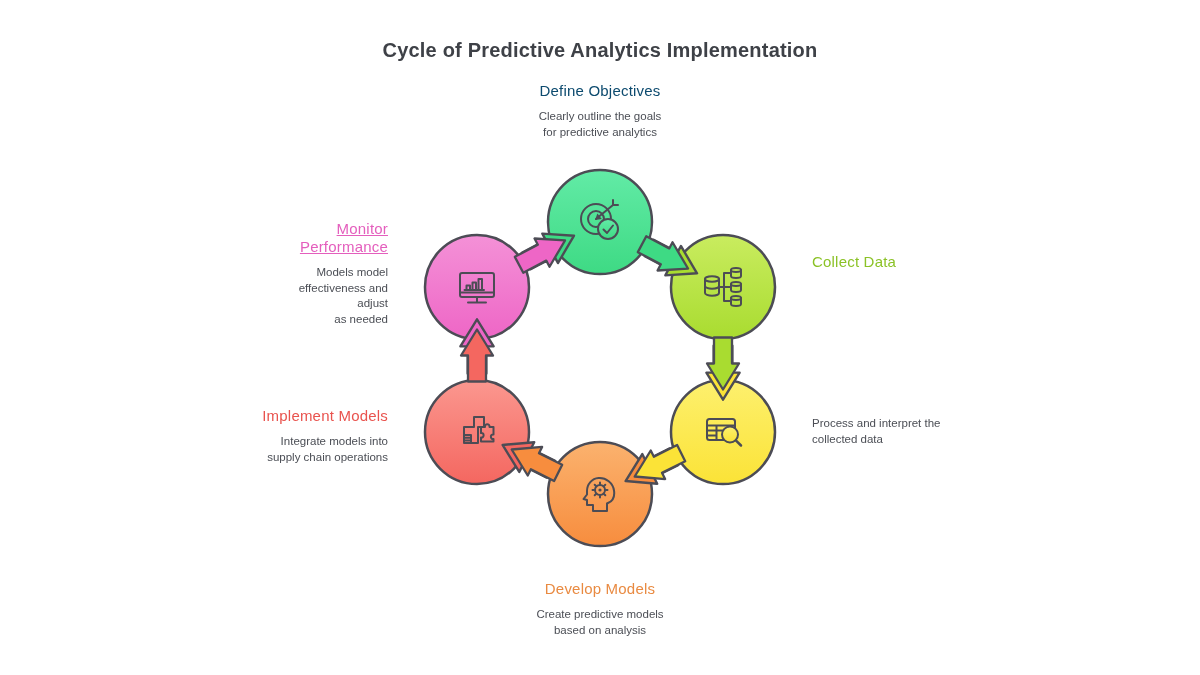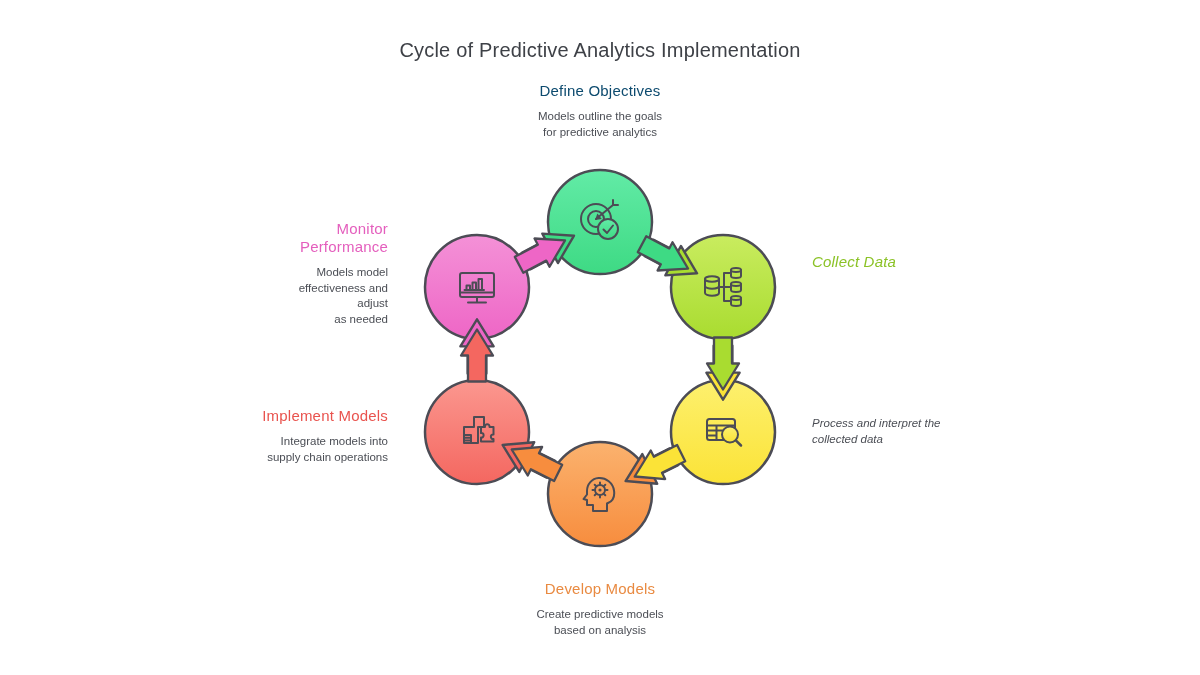--- a/index.html
+++ b/index.html
@@ -2,44 +2,44 @@
 <html><head>
 <meta charset="utf-8">
 <style>
   html,body{margin:0;padding:0;background:#ffffff;}
   .canvas{
     position:relative;width:1200px;height:675px;background:#ffffff;overflow:hidden;
     font-family:"Liberation Sans", sans-serif;
   }
   .title{
     position:absolute;left:0;top:39px;width:1200px;text-align:center;
-    font-size:20px;font-weight:400;color:#3e4147;letter-spacing:.2px;
+    font-size:20px;font-weight:700;color:#3e4147;letter-spacing:.2px;
   }
   .ring{position:absolute;left:0;top:0;}
   .block{position:absolute;}
   .lbl{font-size:15px;line-height:1.2;letter-spacing:.2px;}
   .desc{font-size:11.5px;line-height:1.35;color:#4b4e55;white-space:pre-line;margin-top:9px;}
-  .ta-c{text-align:center;} .ta-l{text-align:left;font-style:italic;} .ta-r{text-align:right;}
+  .ta-c{text-align:center;} .ta-l{text-align:left;} .ta-r{text-align:right;}
   .node{stroke:#4c4c55;stroke-width:2.5;}
   .arrow{stroke:#4c4c55;stroke-width:2.3;stroke-linejoin:round;}
   .icon path,.icon circle,.icon ellipse,.icon rect{
     fill:none;stroke:#4c4c55;stroke-width:2;stroke-linecap:round;stroke-linejoin:round;
   }
   .icon .solid{fill:#4c4c55;stroke:none;}
 </style>
 </head>
 <body>
 
 <div class="canvas">
 
   <div class="title" style="color: rgb(62, 65, 71);">Cycle of Predictive Analytics Implementation</div>
 
   <div class="block ta-c" style="left:440px;top:82px;width:320px;">
     <div class="lbl" style="color: #0c4a6e;">Define Objectives</div>
-    <div class="desc">Models outline the goals
+    <div class="desc">Clearly outline the goals
 for predictive analytics</div>
   </div>
 
   <div class="block ta-l" style="left:812px;top:253px;width:200px;">
     <div class="lbl" style="color: rgb(139, 194, 38);">Collect Data</div>
   </div>
 
   <div class="block ta-l" style="left:812px;top:407px;width:200px;">
     <div class="desc">Process and interpret the
 collected data</div>
@@ -51,21 +51,21 @@
 based on analysis</div>
   </div>
 
   <div class="block ta-r" style="left:168px;top:407px;width:220px;">
     <div class="lbl" style="color: rgb(233, 83, 78);">Implement Models</div>
     <div class="desc">Integrate models into
 supply chain operations</div>
   </div>
 
   <div class="block ta-r" style="left:278px;top:220px;width:110px;">
-    <div class="lbl" style="color: rgb(228, 94, 189);">Monitor Performance</div>
+    <div class="lbl" style="color: rgb(228, 94, 189); text-decoration: underline;">Monitor Performance</div>
     <div class="desc">Models model
 effectiveness and adjust
 as needed</div>
   </div>
 
   <svg class="ring" width="1200" height="675" viewBox="0 0 1200 675">
     <defs>
       <linearGradient id="g0" x1="0" y1="0" x2="0" y2="1">
         <stop offset="0" stop-color="#62eba6"></stop>
         <stop offset="1" stop-color="#3eda84"></stop>

